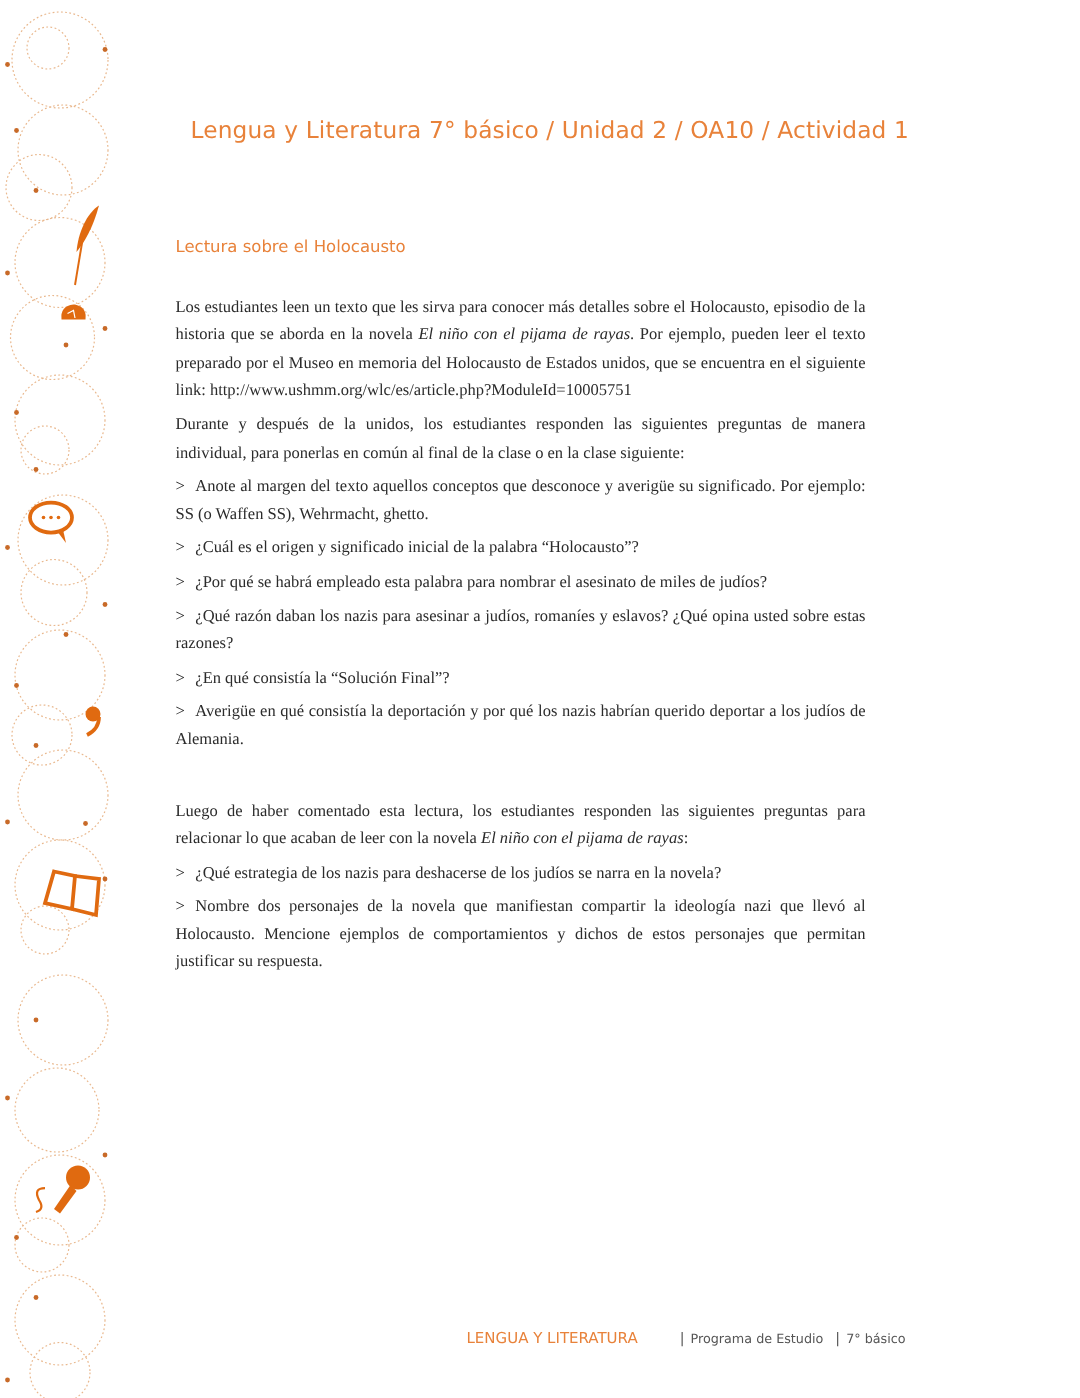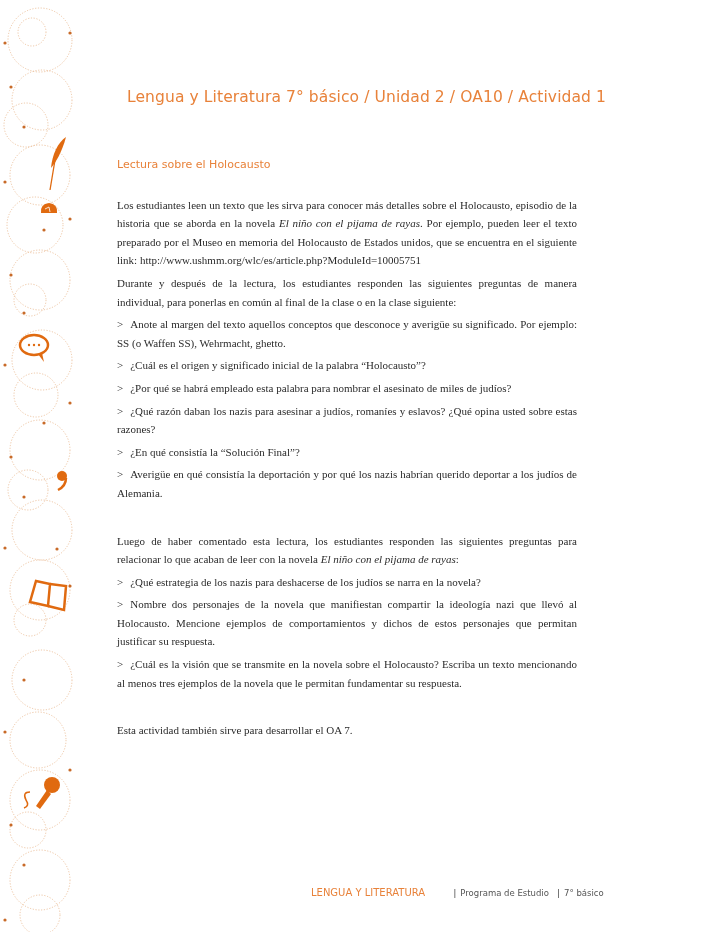--- a/index.html
+++ b/index.html
@@ -6,21 +6,21 @@
   body {
     width: 720px; height: 932px; position: relative; overflow: hidden;
     background: #ffffff;
     font-family: "DejaVu Sans", sans-serif;
     color: #2b2b2b;
   }
   .border-deco {
     position: absolute; left: 0; top: 0; width: 80px; height: 932px;
   }
   .page-title {
-    position: absolute; left: 127px; top: 88px;
+    position: absolute; left: 127px; top: 78px;
     font-size: 15.5px; color: #e8823a; letter-spacing: 0.1px;
     white-space: nowrap;
   }
   .content {
     position: absolute; left: 117px; top: 156px; width: 460px;
     font-size: 11px; line-height: 18.6px; text-align: justify;
   }
   .section-heading {
     color: #e8823a; font-size: 11px; margin: 0 0 21px 0;
   }
@@ -127,31 +127,29 @@
 <div class="page-title">Lengua y Literatura 7° básico / Unidad 2 / OA10 / Actividad 1</div>
 
 <div class="content">
   <div class="section-heading">Lectura sobre el Holocausto</div>
 
   <p>
     <span>Los estudiantes leen un texto que les sirva para conocer más detalles sobre el Holocausto, episodio de la historia que se aborda en la novela </span><em>El niño con el pijama de rayas</em><span>. Por ejemplo, pueden leer el texto preparado por el Museo en memoria del Holocausto de Estados unidos, que se encuentra en el siguiente link:</span>
     <span>http://www.ushmm.org/wlc/es/article.php?ModuleId=10005751</span>
   </p>
 
-  <p>Durante y después de la lectura, los estudiantes responden las siguientes preguntas de manera individual, para ponerlas en común al final de la clase o en la clase siguiente:</p>
+  <p>Durante y después de la unidos, los estudiantes responden las siguientes preguntas de manera individual, para ponerlas en común al final de la clase o en la clase siguiente:</p>
   <p><span class="bullet-marker">&gt;</span><span>Anote al margen del texto aquellos conceptos que desconoce y averigüe su significado. Por ejemplo: SS (o Waffen SS), Wehrmacht, ghetto.</span></p>
   <p><span class="bullet-marker">&gt;</span><span>¿Cuál es el origen y significado inicial de la palabra “Holocausto”?</span></p>
   <p><span class="bullet-marker">&gt;</span><span>¿Por qué se habrá empleado esta palabra para nombrar el asesinato de miles de judíos?</span></p>
   <p><span class="bullet-marker">&gt;</span><span>¿Qué razón daban los nazis para asesinar a judíos, romaníes y eslavos? ¿Qué opina usted sobre estas razones?</span></p>
   <p><span class="bullet-marker">&gt;</span><span>¿En qué consistía la “Solución Final”?</span></p>
   <p><span class="bullet-marker">&gt;</span><span>Averigüe en qué consistía la deportación y por qué los nazis habrían querido deportar a los judíos de Alemania.</span></p>
 
   <p class="gap"><span>Luego de haber comentado esta lectura, los estudiantes responden las siguientes preguntas para relacionar lo que acaban de leer con la novela </span><em>El niño con el pijama de rayas</em><span>:</span></p>
   <p><span class="bullet-marker">&gt;</span><span>¿Qué estrategia de los nazis para deshacerse de los judíos se narra en la novela?</span></p>
   <p><span class="bullet-marker">&gt;</span><span>Nombre dos personajes de la novela que manifiestan compartir la ideología nazi que llevó al Holocausto. Mencione ejemplos de comportamientos y dichos de estos personajes que permitan justificar su respuesta.</span></p>
-  <p><span class="bullet-marker">&gt;</span><span>¿Cuál es la visión que se transmite en la novela sobre el Holocausto? Escriba un texto mencionando al menos tres ejemplos de la novela que le permitan fundamentar su respuesta.</span></p>
 
-  <p class="gap">Esta actividad también sirve para desarrollar el OA 7.</p>
 </div>
 
 <div class="footer">
   <span class="subject">LENGUA Y LITERATURA</span><span class="sep">|</span><span class="meta">Programa de Estudio</span><span class="sep" style="margin-left:8px">|</span><span class="meta">7° básico</span>
 </div>
 
 </body></html>

